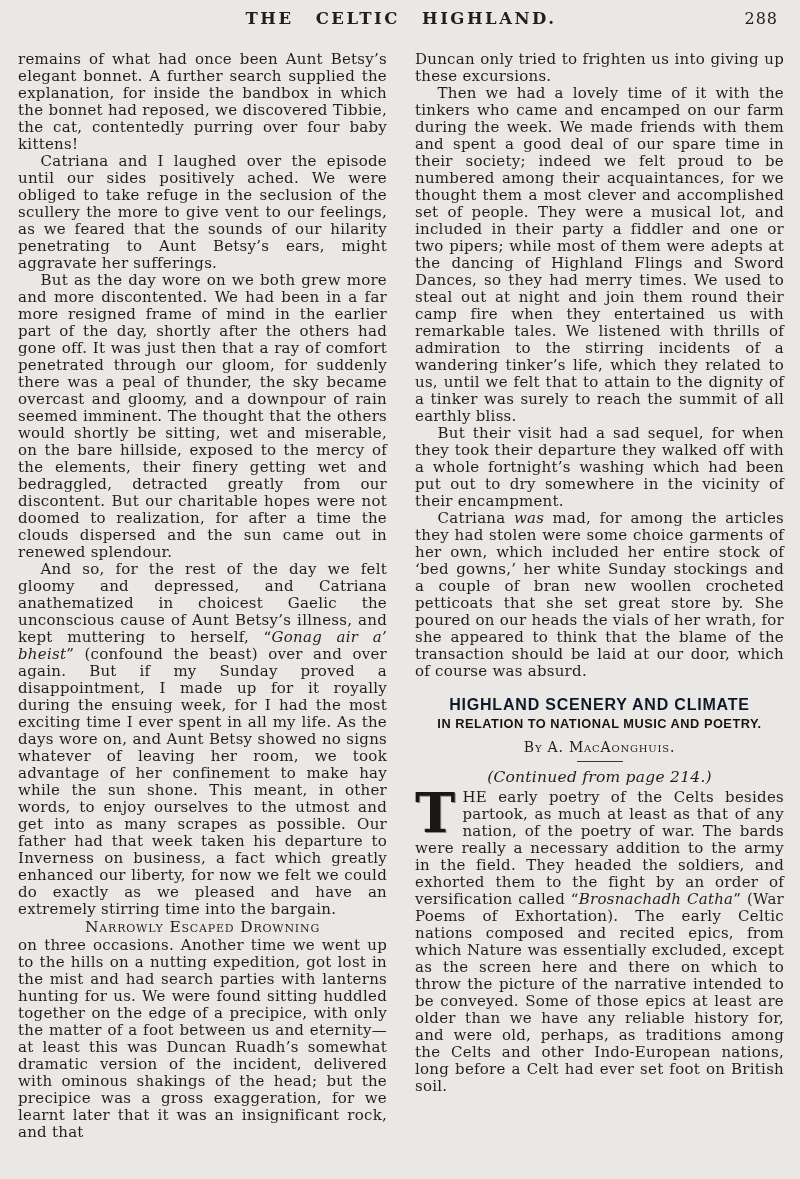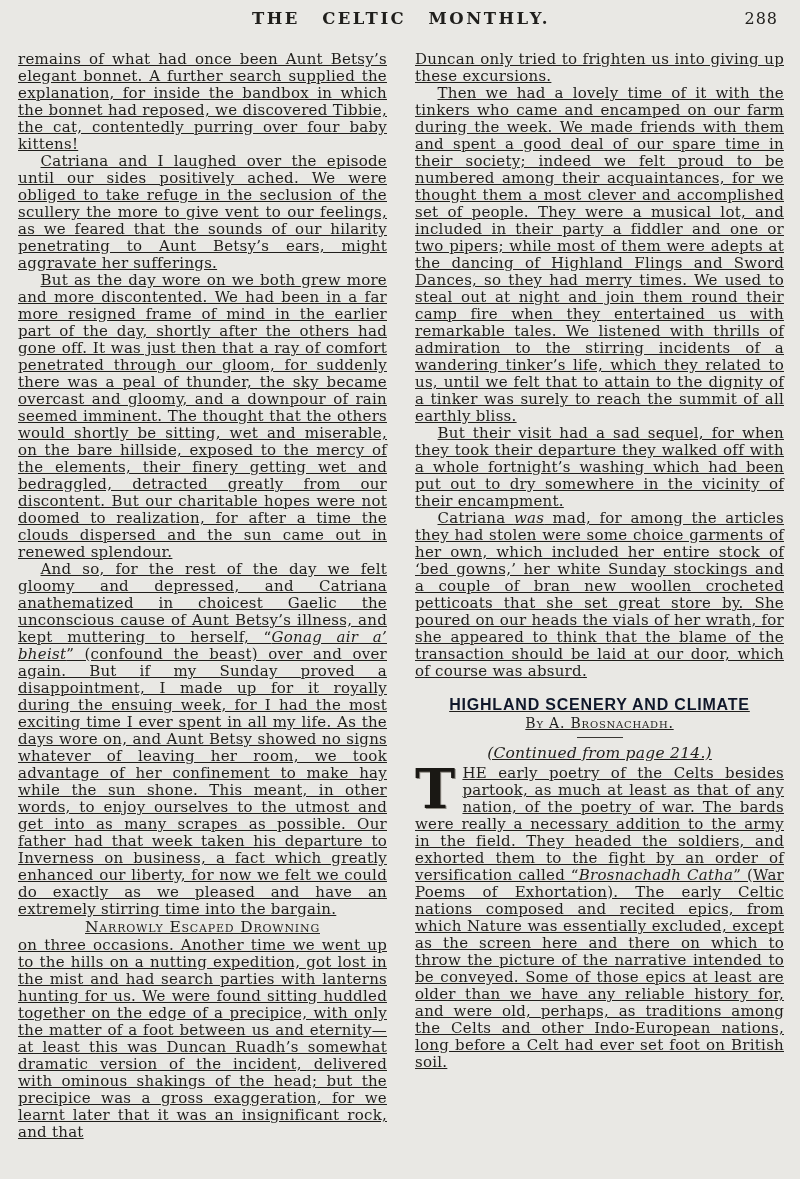--- a/index.html
+++ b/index.html
@@ -20,21 +20,21 @@
     position: absolute; left: 0; right: 0; top: 0;
     text-align: center;
     font-size: 16.5px; font-weight: bold;
     letter-spacing: 2.5px; word-spacing: 14px;
   }
   .page-number {
     position: absolute; right: 6px; top: 0;
     font-size: 16px; letter-spacing: 1px;
   }
   .columns {
-    display: flex; gap: 28px; margin-top: 16px; text-decoration: underline;
+    display: flex; gap: 28px; margin-top: 16px;
   }
   .column {
     flex: 1; min-width: 0;
     font-size: 15px; line-height: 17px;
     letter-spacing: 0.25px;
     text-align: justify;
   }
   .column p { margin: 0; }
   p.indent { text-indent: 1.5em; }
   p.noindent { text-indent: 0; }
@@ -91,21 +91,21 @@
     text-shadow: 1px 1px 0 #8d8a82;
   }
   i { font-style: italic; }
 </style>
 </head>
 <body>
 
 <div class="page">
 
   <header class="page-header">
-    <div class="journal-title">THE CELTIC MONTHLY.</div>
+    <div class="journal-title">THE CELTIC HIGHLAND.</div>
     <div class="page-number">288</div>
   </header>
 
   <div class="columns">
 
     <div class="column">
       <p class="noindent">remains of what had once been Aunt Betsy’s elegant bonnet. A further search supplied the explanation, for inside the bandbox in which the bonnet had reposed, we discovered Tibbie, the cat, contentedly purring over four baby kittens!</p>
       <p class="indent">Catriana and I laughed over the episode until our sides positively ached. We were obliged to take refuge in the seclusion of the scullery the more to give vent to our feelings, as we feared that the sounds of our hilarity penetrating to Aunt Betsy’s ears, might aggravate her sufferings.</p>
       <p class="indent">But as the day wore on we both grew more and more discontented. We had been in a far more resigned frame of mind in the earlier part of the day, shortly after the others had gone off. It was just then that a ray of comfort penetrated through our gloom, for suddenly there was a peal of thunder, the sky became overcast and gloomy, and a downpour of rain seemed imminent. The thought that the others would shortly be sitting, wet and miserable, on the bare hillside, exposed to the mercy of the elements, their finery getting wet and bedraggled, detracted greatly from our discontent. But our charitable hopes were not doomed to realization, for after a time the clouds dispersed and the sun came out in renewed splendour.</p>
       <p class="indent"><span>And so, for the rest of the day we felt gloomy and depressed, and Catriana anathematized in choicest Gaelic the unconscious cause of Aunt Betsy’s illness, and kept muttering to herself, “</span><i>Gonag air a’ bheist</i><span>” (confound the beast) over and over again. But if my Sunday proved a disappointment, I made up for it royally during the ensuing week, for I had the most exciting time I ever spent in all my life. As the days wore on, and Aunt Betsy showed no signs whatever of leaving her room, we took advantage of her confinement to make hay while the sun shone. This meant, in other words, to enjoy ourselves to the utmost and get into as many scrapes as possible. Our father had that week taken his departure to Inverness on business, a fact which greatly enhanced our liberty, for now we felt we could do exactly as we pleased and have an extremely stirring time into the bargain.</span></p>
@@ -114,21 +114,22 @@
     </div>
 
     <div class="column">
       <p class="noindent">Duncan only tried to frighten us into giving up these excursions.</p>
       <p class="indent">Then we had a lovely time of it with the tinkers who came and encamped on our farm during the week. We made friends with them and spent a good deal of our spare time in their society; indeed we felt proud to be numbered among their acquaintances, for we thought them a most clever and accomplished set of people. They were a musical lot, and included in their party a fiddler and one or two pipers; while most of them were adepts at the dancing of Highland Flings and Sword Dances, so they had merry times. We used to steal out at night and join them round their camp fire when they entertained us with remarkable tales. We listened with thrills of admiration to the stirring incidents of a wandering tinker’s life, which they related to us, until we felt that to attain to the dignity of a tinker was surely to reach the summit of all earthly bliss.</p>
       <p class="indent">But their visit had a sad sequel, for when they took their departure they walked off with a whole fortnight’s washing which had been put out to dry somewhere in the vicinity of their encampment.</p>
       <p class="indent"><span>Catriana </span><i>was</i><span> mad, for among the articles they had stolen were some choice garments of her own, which included her entire stock of ‘bed gowns,’ her white Sunday stockings and a couple of bran new woollen crocheted petticoats that she set great store by. She poured on our heads the vials of her wrath, for she appeared to think that the blame of the transaction should be laid at our door, which of course was absurd.</span></p>
 
       <section class="article">
         <h2 class="article-title-1">HIGHLAND SCENERY AND CLIMATE</h2>
-        <div class="byline">By A. Brosnachadh.</div>
+        <h3 class="article-title-2">IN RELATION TO NATIONAL MUSIC AND POETRY.</h3>
+        <div class="byline">By A. MacAonghuis.</div>
         <div class="byline-rule"></div>
         <div class="continued-from">(Continued from page 214.)</div>
         <p class="noindent"><span class="dropcap">T</span><span>HE early poetry of the Celts besides partook, as much at least as that of any nation, of the poetry of war. The bards were really a necessary addition to the army in the field. They headed the soldiers, and exhorted them to the fight by an order of versification called “</span><i>Brosnachadh Catha</i><span>” (War Poems of Exhortation). The early Celtic nations composed and recited epics, from which Nature was essentially excluded, except as the screen here and there on which to throw the picture of the narrative intended to be conveyed. Some of those epics at least are older than we have any reliable history for, and were old, perhaps, as traditions among the Celts and other Indo-European nations, long before a Celt had ever set foot on British soil.</span></p>
       </section>
     </div>
 
   </div>
 </div>
 
 </body></html>

